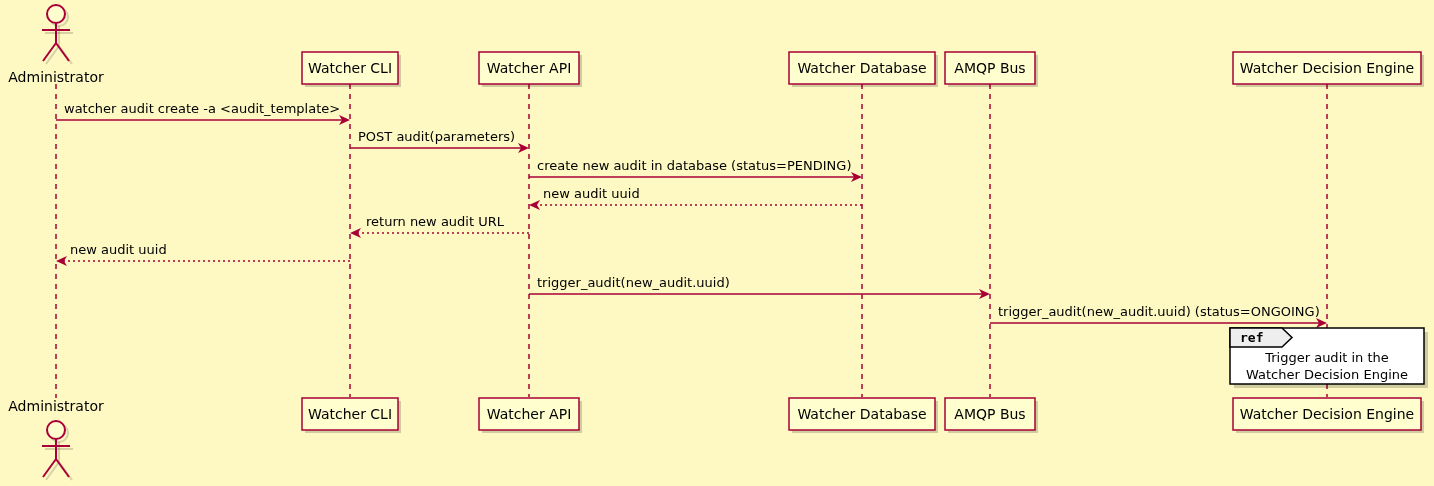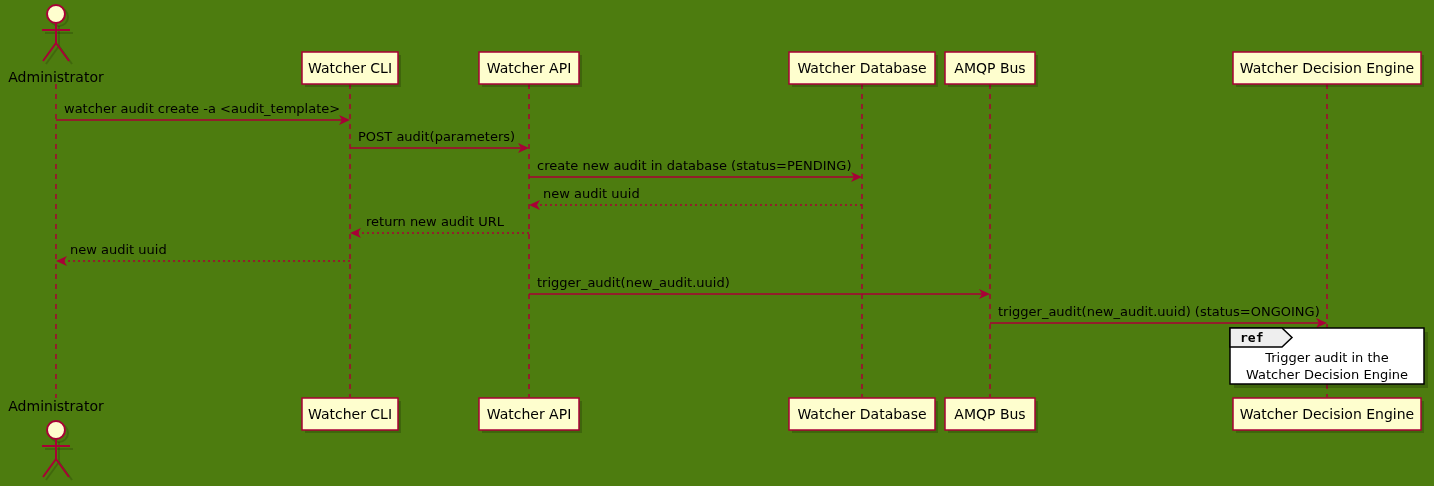--- a/index.html
+++ b/index.html
@@ -8,21 +8,21 @@
     padding: 0;
     background: #FFFFFF;
   }
   body {
     font-family: "DejaVu Sans", sans-serif;
   }
   #diagram-root {
     position: relative;
     width: 1434px;
     height: 486px;
-    background: #4d7c0f;
+    background: #fef9c3;
     overflow: hidden;
   }
   svg#diagram-svg {
     position: absolute;
     left: 0;
     top: 0;
     width: 1434px;
     height: 486px;
     display: block;
   }

